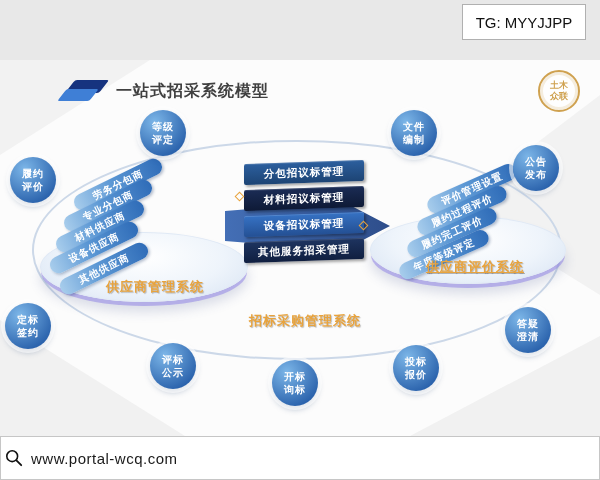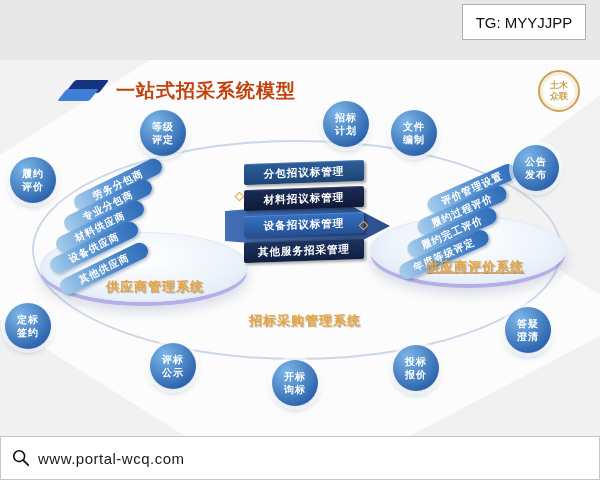--- a/index.html
+++ b/index.html
@@ -17,21 +17,21 @@
   .poly.p1 { left:0; top:60px; width:150px; height:95px; background:#f2f2f2; clip-path:polygon(0 0,100% 0,0 100%); }
   .poly.p2 { left:455px; top:95px; width:145px; height:200px; background:#f2f2f2; clip-path:polygon(100% 0,100% 100%,0 55%); }
   .poly.p3 { left:0; top:320px; width:185px; height:116px; background:#f1f1f1; clip-path:polygon(0 100%,0 0,100% 100%); }
   .poly.p4 { left:410px; top:336px; width:190px; height:100px; background:#f1f1f1; clip-path:polygon(100% 100%,0 100%,100% 0); }
 
   
   .title-row { position:absolute; left:62px; top:76px; height:30px; display:flex; align-items:center; gap:10px; z-index:6; }
   .flag { position:relative; width:44px; height:24px; }
   .flag .f1 { position:absolute; left:8px; top:1px; width:34px; height:13px; background:#16337f; transform:skewX(-38deg); border-radius:2px; }
   .flag .f2 { position:absolute; left:0; top:10px; width:32px; height:12px; background:#3f7fd6; transform:skewX(-38deg); border-radius:2px; }
-  .slide-title { font-size:19px; font-weight:bold; color:#c2410c; letter-spacing:1px;text-align:center; }
+  .slide-title { font-size:16px; font-weight:bold; color:#404040; letter-spacing:1px;text-align:center; }
   .seal { position:absolute; left:538px; top:70px; width:42px; height:42px; border:2px solid #cfa14f; border-radius:50%;
           color:#cfa14f; font-size:9px; font-weight:bold; display:flex; align-items:center; justify-content:center;
           text-align:center; white-space:pre-line; line-height:1.2; z-index:6;
           box-shadow:inset 0 0 0 3px rgba(207,161,79,.18); background:rgba(255,255,255,.6); }
 
   
   .orbit { position:absolute; left:32px; top:140px; width:530px; height:220px; border:2px solid #ccd8e8;
            border-radius:50%; z-index:2; }
 
   
@@ -83,21 +83,21 @@
   .m1 { background:linear-gradient(180deg,#1b2c55,#0e1a36); }
   .m2 { background:linear-gradient(180deg,#3672c4,#245094); }
   .m3 { background:linear-gradient(180deg,#1e3460,#101f40); }
   .sparkle { position:absolute; width:7px; height:7px; border:1px solid #e8a33d;
              transform:rotate(45deg); z-index:4; background:transparent; }
   .sp1 { left:236px; top:193px; } .sp2 { left:360px; top:222px; }
 
   
   .url-bar { position:absolute; left:0; top:436px; width:600px; height:44px; background:#fff;
              border:1px solid #c6c6c6; display:flex; align-items:center; gap:8px;
-             padding-left:11px; z-index:9; }
+             padding-left:4px; z-index:9; }
   .url-text { font-size:15px; color:#1a1a1a; letter-spacing:.5px; }
 </style>
 </head>
 <body>
 
 <div class="page">
 
   <div class="tg-box">
     <span>TG: MYYJJPP</span>
   </div>
@@ -118,22 +118,20 @@
 
   <div class="seal">土木
 众联</div>
 
   <div class="orbit"></div>
 
   <div class="node n1">履约
 评价</div>
   <div class="node n2">等级
 评定</div>
-  <div class="node n3">招标
-计划</div>
   <div class="node n4">文件
 编制</div>
   <div class="node n6">答疑
 澄清</div>
   <div class="node n5">公告
 发布</div>
   <div class="node n7">投标
 报价</div>
   <div class="node n8">开标
 询标</div>

